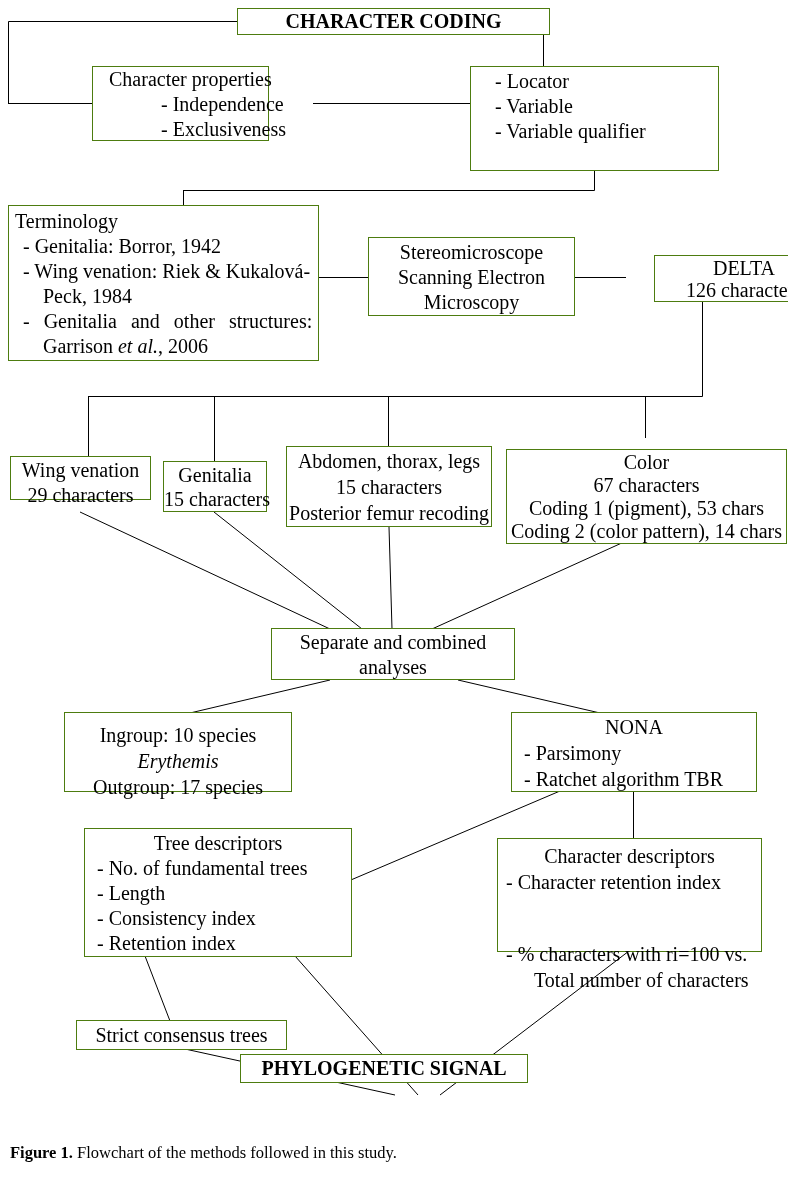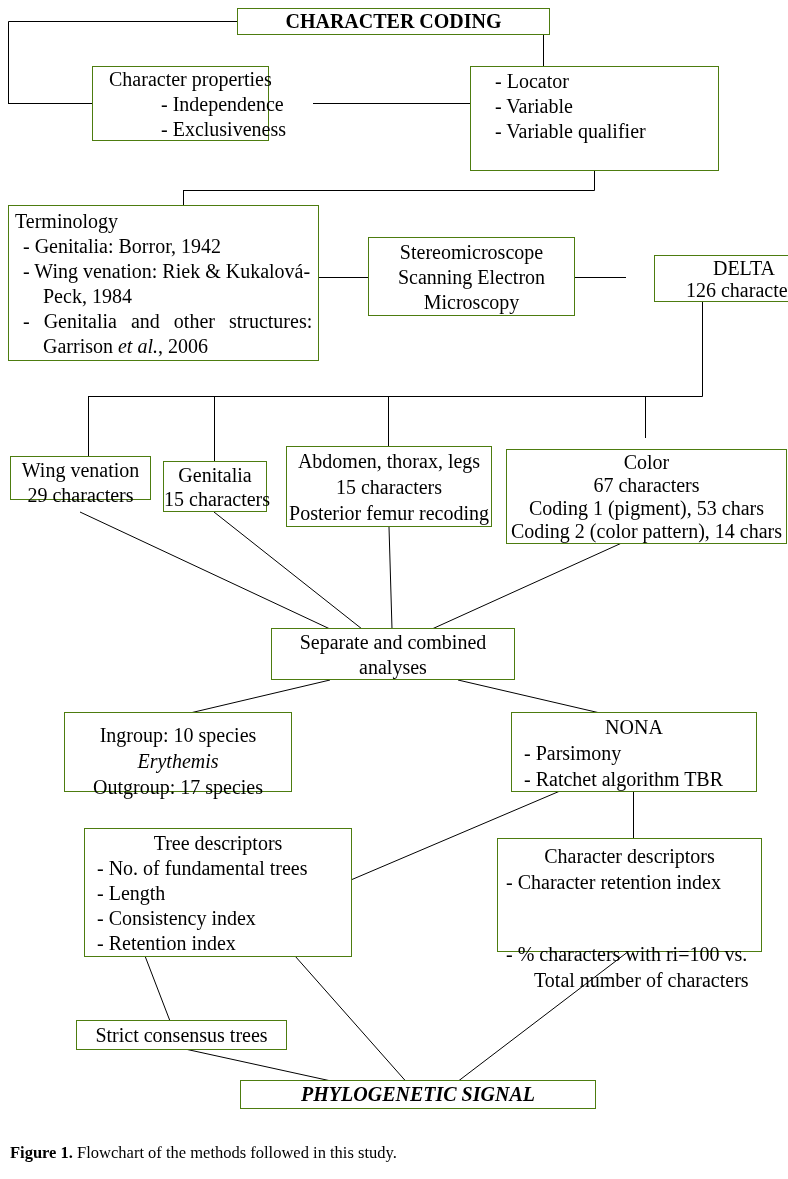--- a/index.html
+++ b/index.html
@@ -141,21 +141,21 @@
     <div class="line center">Character descriptors</div>
     <div class="line" style="padding-left:8px;">- Character retention index</div>
     <div class="line" style="padding-left:8px;margin-top:46px;">- % characters with ri=100 vs.</div>
     <div class="line" style="padding-left:36px;">Total number of characters</div>
   </div>
 
   <div class="box center" style="left:76px;top:1020px;width:211px;height:30px;line-height:28px;">
     <span>Strict consensus trees</span>
   </div>
 
-  <div class="box center" style="left:240px;top:1080px;width:356px;height:29px;line-height:27px;font-style:italic;">
+  <div class="box center" style="left:240px;top:1054px;width:288px;height:29px;line-height:27px;">
     <span class="bold">PHYLOGENETIC SIGNAL</span>
   </div>
 
   <div class="caption" style="left:10px;top:1143px;">
     <span class="bold">Figure 1.</span><span> Flowchart of the methods followed in this study.</span>
   </div>
 
 </div>
 
 </body></html>

